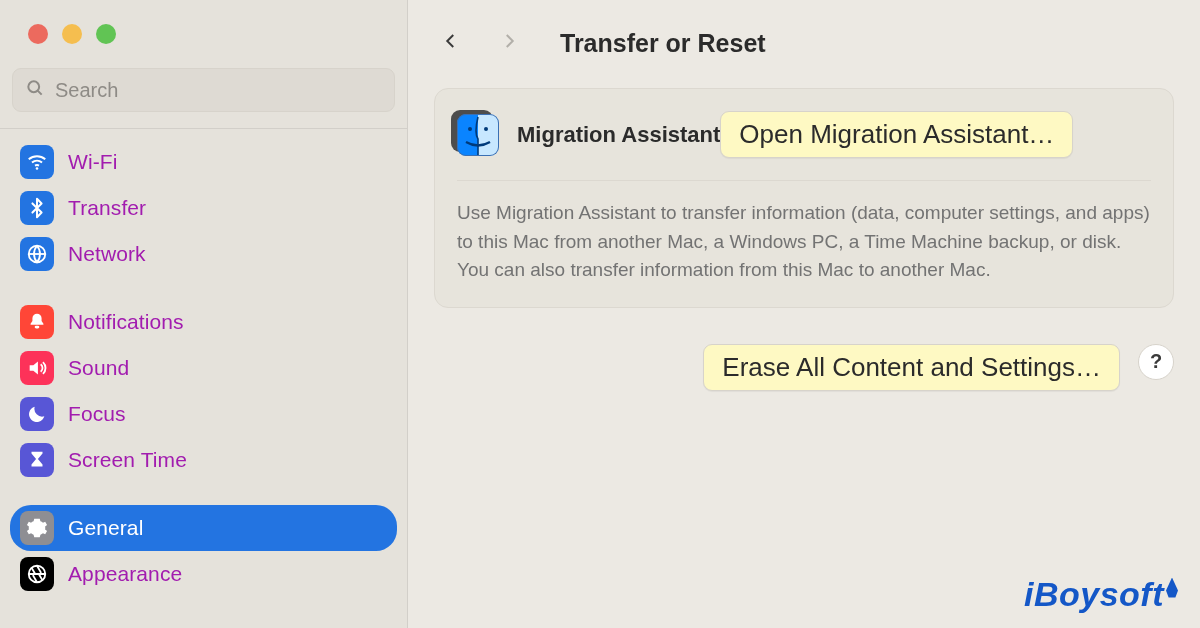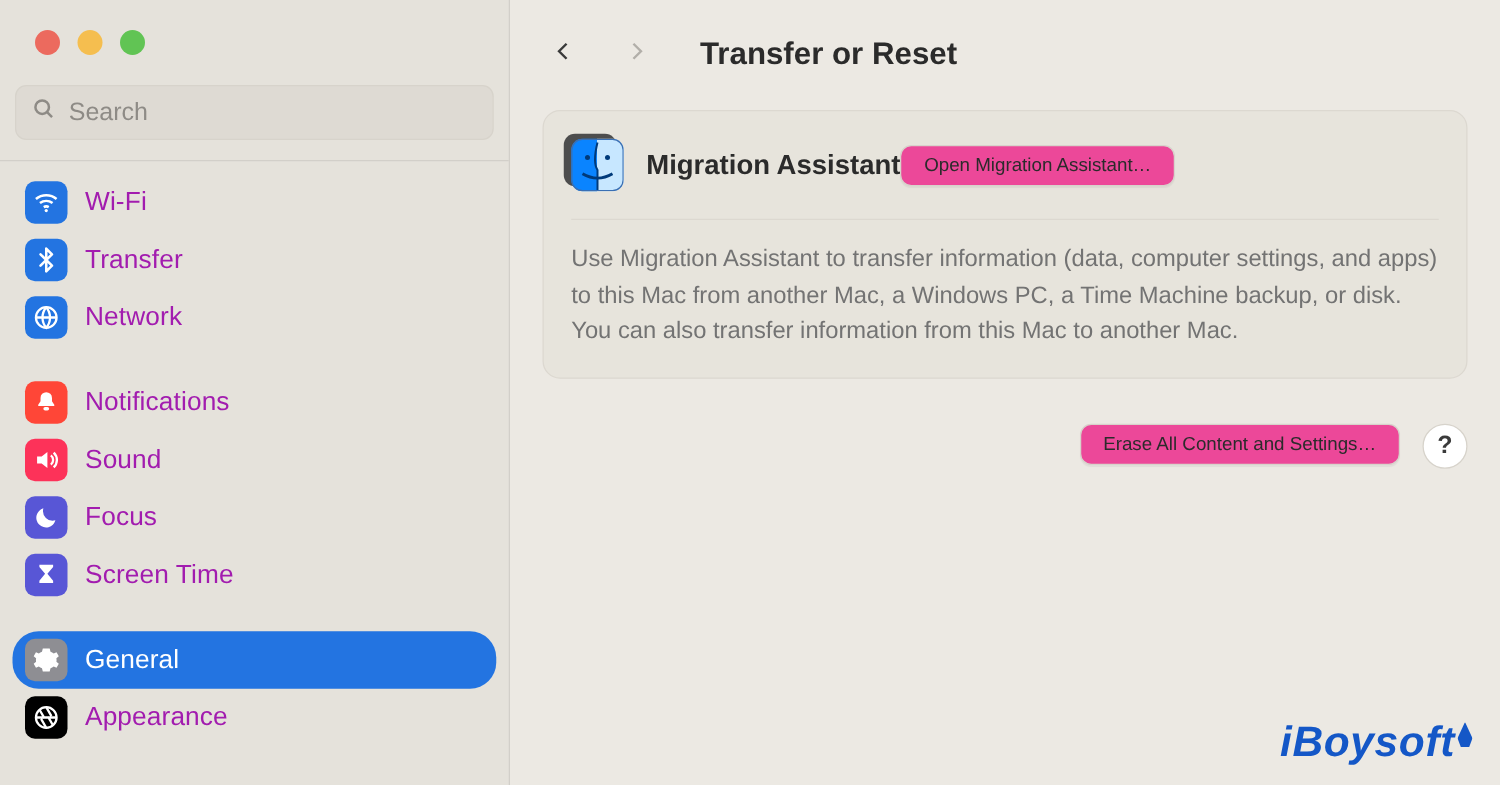--- a/index.html
+++ b/index.html
@@ -127,25 +127,25 @@
   .finder-ico .fback {
     position:absolute; left:-6px; top:-4px; width:42px; height:42px;
     border-radius:9px; background:#4d4d4d;
   }
   .finder-ico .face {
     position:absolute; inset:0; display:flex; align-items:center; justify-content:center;
   }
   .card-title { font-size: 22px; font-weight: 600; }
 
   .mac-btn {
-    background: #ec4899;
+    background: #fef9c3;
     border: 1px solid #d7d3cb;
     border-radius: 9px;
     padding: 7px 18px;
-    font-size: 15px;
+    font-size: 26px;
     color: #2b2b2b;
     box-shadow: 0 1px 1px rgba(0,0,0,.05);
     cursor: default;
   }
 
   .card-sep { height: 1px; background: #dcd8d0; margin: 22px 0 18px 0; }
   .card-desc { font-size: 19px; line-height: 1.5; color: #737373; }
 
   .actions-row {
     margin-top: 36px;

